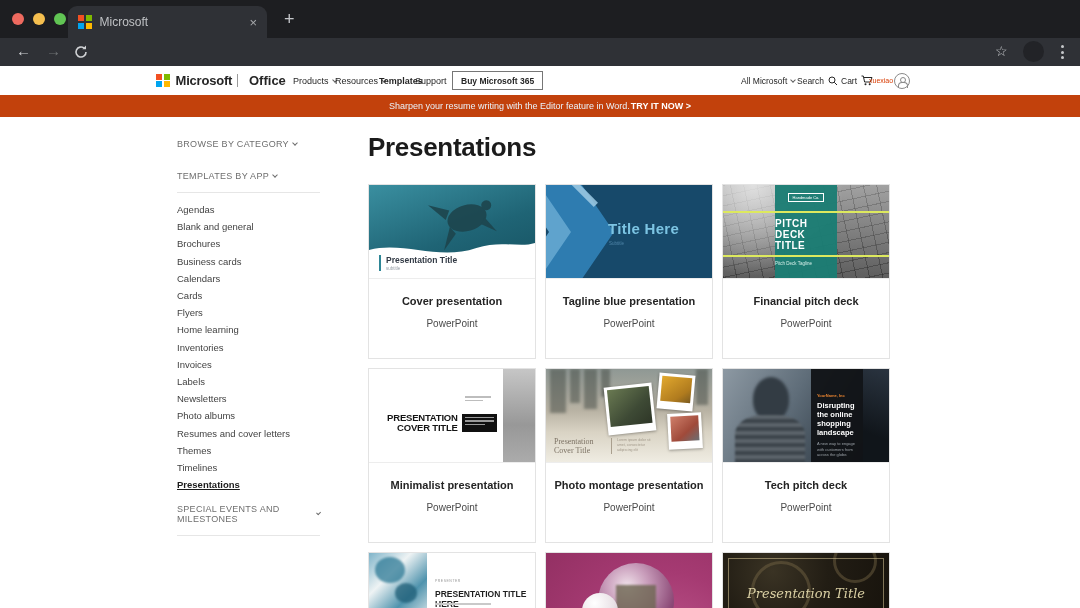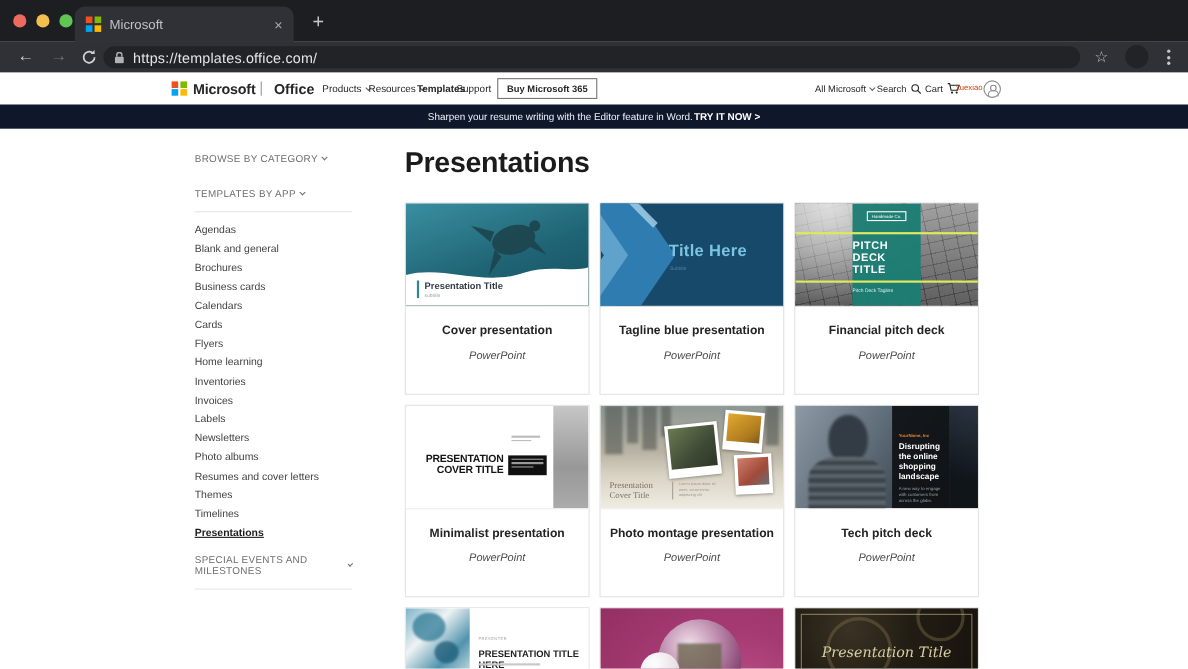--- a/index.html
+++ b/index.html
@@ -38,21 +38,21 @@
   .hdr-divider { position:absolute; left:237px; top:8px; width:1px; height:13px; background:#9a9a9a; }
   .nav-sm { font-size:9px; }
   .buy-btn { position:absolute; left:452px; top:5px; height:19px; padding:0 8px; border:1px solid #767676;
              font-size:8.5px; font-weight:bold; color:#262626; background:#fff; display:flex; align-items:center; }
   .uname { font-size:7px; color:#d83b01; }
   .avatar-ic { width:16px; height:16px; border-radius:50%; border:1px solid #8a8a8a; position:relative; }
   .avatar-ic:before { content:""; position:absolute; left:5px; top:3px; width:4px; height:4px; border-radius:50%; border:1px solid #8a8a8a; }
   .avatar-ic:after { content:""; position:absolute; left:3px; top:8px; width:8px; height:5px; border-radius:4px 4px 0 0; border:1px solid #8a8a8a; border-bottom:none; }
 
   
-  .banner { position:absolute; left:0; top:95px; width:1080px; height:22px; background:#0f172a;
+  .banner { position:absolute; left:0; top:95px; width:1080px; height:22px; background:#c2410c;
             display:flex; align-items:center; justify-content:center; gap:1px; }
   .banner-msg { color:#eaf3fb; font-size:9px; }
   .banner-cta { color:#ffffff; font-size:9px; font-weight:bold; }
 
   
   .sidebar { position:absolute; left:177px; top:128px; width:143px; }
   .crumb { font-size:9.5px; color:#6b6b6b; padding-bottom:13px; border-bottom:1px solid #e6e6e6; }
   .crumb a { color:#0067b8; text-decoration:none; }
   .side-sec { font-size:9px; color:#6e6e6e; letter-spacing:.3px; padding:11px 0; border-bottom:1px solid #e6e6e6;
               display:flex; align-items:center; }
@@ -62,21 +62,21 @@
   .cat-current { font-size:9.5px; font-weight:bold; color:#1b1b1b; text-decoration:underline; line-height:17.2px; }
   .cat-more { font-size:9.5px; color:#0067b8; line-height:17.2px; padding-bottom:7px; border-bottom:1px solid #e6e6e6; }
   .side-sec.last { border-bottom:1px solid #e6e6e6; }
 
   
   .page-title { position:absolute; left:368px; top:132px; font-size:26px; font-weight:bold; color:#1b1b1b; letter-spacing:-.3px; }
   .card { position:absolute; width:168px; background:#fff; border:1px solid #e3e3e3; }
   .thumb { position:relative; width:100%; height:94px; overflow:hidden; border-bottom:1px solid #ededed; }
   .card-info { height:63px; text-align:center; }
   .card-title { margin-top:16px; font-size:11px; font-weight:bold; color:#242424; }
-  .card-app { margin-top:11px; font-size:10px; font-style:italic; color:#4a4a4a; }
+  .card-app { margin-top:11px; font-size:10px; color:#4a4a4a; }
 
   
   .t1 { background:linear-gradient(160deg,#3a8fa0 0%,#1f6475 55%,#15505f 100%); }
   .t1 .wave { position:absolute; left:0; bottom:0; width:100%; height:42px; }
   .t1 .cap { position:absolute; left:10px; bottom:7px; border-left:2px solid #2e8696; padding-left:5px; }
   .t1 .cap .tt { font-size:8.5px; font-weight:bold; color:#323a45; }
   .t1 .cap .st { font-size:4.5px; color:#98a0a8; margin-top:1px; }
   
   .t2 { background:#17496a; }
   .t2 .chevA { position:absolute; left:-40px; top:-16px; width:86px; height:126px; background:#5fa3cd;
@@ -184,27 +184,20 @@
     <span class="newtab">+</span>
   </div>
 
   <div class="toolbar">
     <span class="navico" style="left:16px;">←</span>
     <span class="navico" style="left:46px;color:#6e7174;">→</span>
     <svg style="position:absolute;left:74px;top:7px;" width="14" height="14" viewBox="0 0 14 14">
       <path d="M12 7a5 5 0 1 1-1.8-3.8" fill="none" stroke="#cfd1d4" stroke-width="1.6"></path>
       <path d="M12 0.5 L12 4.2 L8.3 4.2 Z" fill="#cfd1d4"></path>
     </svg>
-  </div>
-  <div class="urlbar">
-    <svg width="9" height="11" viewBox="0 0 9 11">
-      <rect x="0.5" y="4.5" width="8" height="6" rx="1" fill="#aeb1b5"></rect>
-      <path d="M2.2 4.5 V3 a2.3 2.3 0 0 1 4.6 0 V4.5" fill="none" stroke="#aeb1b5" stroke-width="1.3"></path>
-    </svg>
-    <span class="url-text">https://templates.office.com/</span>
   </div>
   <span class="tool-star">☆</span>
   <div class="tool-avatar"></div>
   <div class="tool-dots">
       <i></i>
       <i></i>
       <i></i>
     </div>
 
   <div class="site-header">

